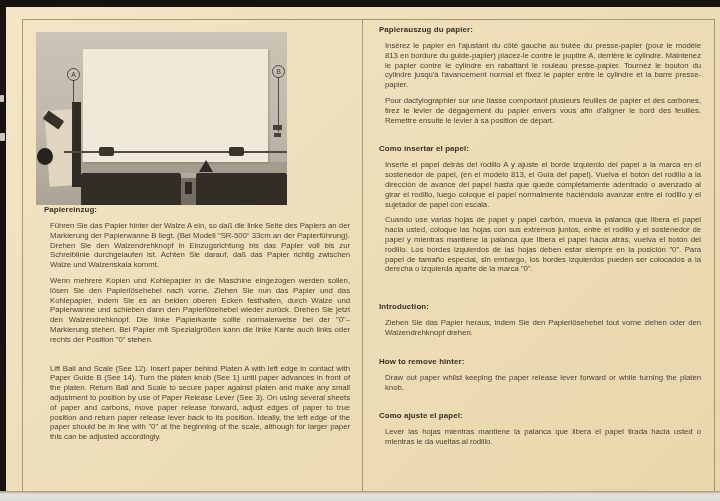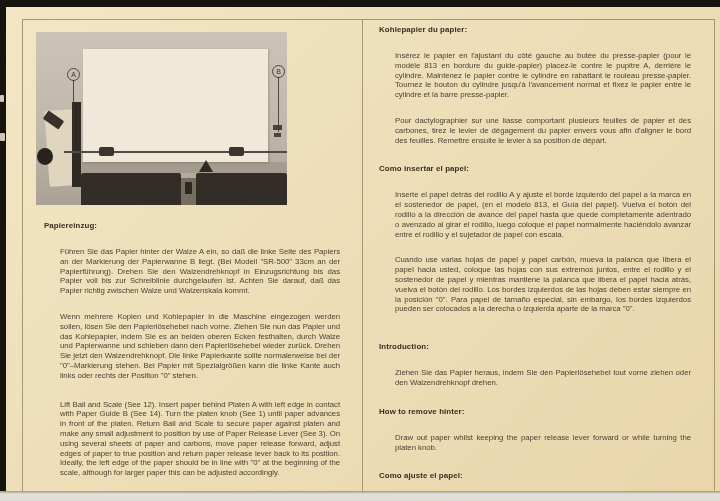--- a/index.html
+++ b/index.html
@@ -68,33 +68,33 @@
     font-size:7px; line-height:11px; text-align:center; color:#3c362e;
   }
   .ph-circle.a { left:31px; top:36px; }
   .ph-circle.b { left:236px; top:33px; }
   .ph-line { width:1px; background:rgba(60,55,48,.85); }
   .ph-line.a { left:37px; top:48px; height:70px; }
   .ph-line.b { left:242px; top:45px; height:55px; }
 
   
   .col { position:absolute; }
-  .left-col  { left:38px;  top:214px; width:312px; }
+  .left-col  { left:38px;  top:198px; width:312px; }
   .right-col { left:373px; top:18px;  width:328px; }
 
   .section { margin-top:19px; }
   .section:first-child { margin-top:0; }
   .right-col .section:nth-child(3) { margin-top:28px; } 
 
   h3.heading {
     margin:0 0 1px 0; font-size:7.9px; line-height:10px; font-weight:700;
     color:#372f22; letter-spacing:.1px;
   }
   p.body {
-    margin:16px; font-size:7.8px; line-height:9.8px; color:#4d4335;
+    margin:6px; font-size:7.8px; line-height:9.8px; color:#4d4335;
     text-align:justify; letter-spacing:-0.05px;
   }
 </style>
 </head>
 <body>
 
 <div class="scan">
 
   <div class="edge-mark1"></div>
   <div class="edge-mark2"></div>
@@ -132,21 +132,21 @@
           <h3 class="heading">Papiereinzug:</h3>
           <p class="body">Führen Sie das Papier hinter der Walze A ein, so daß die linke Seite des Papiers an der Markierung der Papierwanne B liegt. (Bei Modell "SR-500" 33cm an der Papierführung). Drehen Sie den Walzendrehknopf in Einzugsrichtung bis das Papier voll bis zur Schreiblinie durchgelaufen ist. Achten Sie darauf, daß das Papier richtig zwischen Walze und Walzenskala kommt.</p>
           <p class="body">Wenn mehrere Kopien und Kohlepapier in die Maschine eingezogen werden sollen, lösen Sie den Papierlösehebel nach vorne. Ziehen Sie nun das Papier und das Kohlepapier, indem Sie es an beiden oberen Ecken festhalten, durch Walze und Papierwanne und schieben dann den Papierlösehebel wieder zurück. Drehen Sie jetzt den Walzendrehknopf. Die linke Papierkante sollte normalerweise bei der "0"–Markierung stehen. Bei Papier mit Spezialgrößen kann die linke Kante auch links oder rechts der Position "0" stehen.</p>
         </div>
         <div class="section">
           <p class="body">Lift Bail and Scale (See 12). Insert paper behind Platen A with left edge in contact with Paper Guide B (See 14). Turn the platen knob (See 1) until paper advances in front of the platen. Return Bail and Scale to secure paper against platen and make any small adjustment to position by use of Paper Release Lever (See 3). On using several sheets of paper and carbons, move paper release forward, adjust edges of paper to true position and return paper release lever back to its position. Ideally, the left edge of the paper should be in line with "0" at the beginning of the scale, although for larger paper this can be adjusted accordingly.</p>
         </div>
       </div>
     <div class="col right-col">
         <div class="section">
-          <h3 class="heading">Kohlepapier du papier:</h3>
+          <h3 class="heading">Papierauszug du papier:</h3>
           <p class="body">Insérez le papier en l'ajustant du côté gauche au butée du presse-papier (pour le modèle 813 en bordure du guide-papier) placez-le contre le pupitre A, derrière le cylindre. Maintenez le papier contre le cylindre en rabattant le rouleau presse-papier. Tournez le bouton du cylindre jusqu'à l'avancement normal et fixez le papier entre le cylindre et la barre presse-papier.</p>
           <p class="body">Pour dactylographier sur une liasse comportant plusieurs feuilles de papier et des carbones, tirez le levier de dégagement du papier envers vous afin d'aligner le bord des feuilles. Remettre ensuite le levier à sa position de départ.</p>
         </div>
         <div class="section">
           <h3 class="heading">Como insertar el papel:</h3>
           <p class="body">Inserte el papel detrás del rodillo A y ajuste el borde izquierdo del papel a la marca en el sostenedor de papel, (en el modelo 813, el Guía del papel). Vuelva el botón del rodillo a la dirección de avance del papel hasta que quede completamente adentrado o avenzado al girar el rodillo, luego coloque el papel normalmente haciéndolo avanzar entre el rodillo y el sujetador de papel con escala.</p>
           <p class="body">Cuando use varias hojas de papel y papel carbón, mueva la palanca que libera el papel hacia usted, coloque las hojas con sus extremos juntos, entre el rodillo y el sostenedor de papel y mientras mantiene la palanca que libera el papel hacia atrás, vuelva el botón del rodillo. Los bordes izquierdos de las hojas deben estar siempre en la posición "0". Para papel de tamaño especial, sin embargo, los bordes izquierdos pueden ser colocados a la derecha o izquierda aparte de la marca "0".</p>
         </div>
         <div class="section">
           <h3 class="heading">Introduction:</h3>

